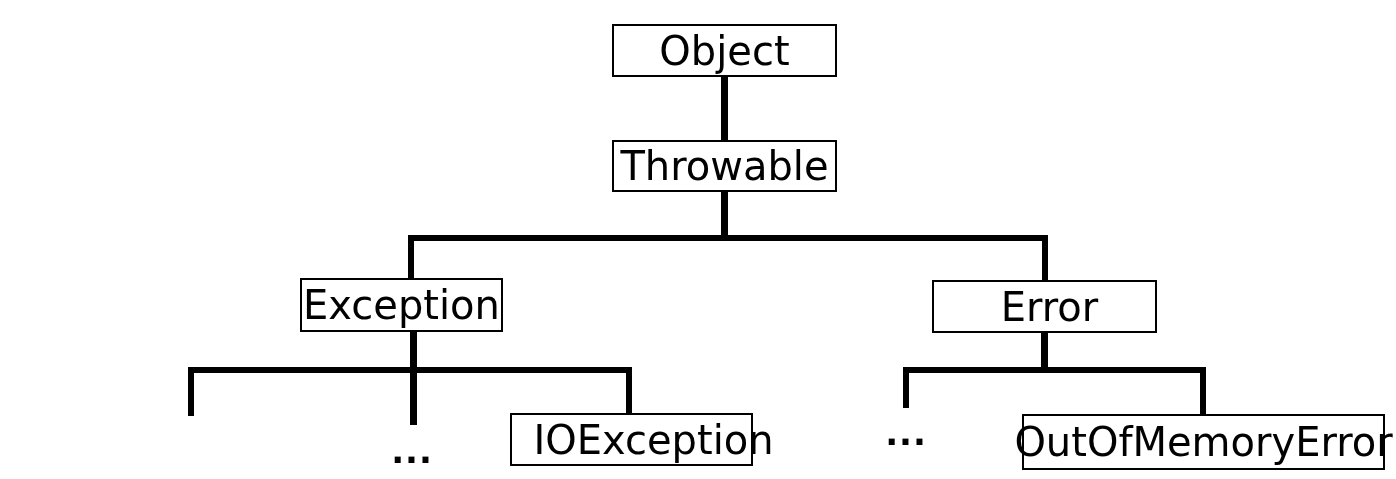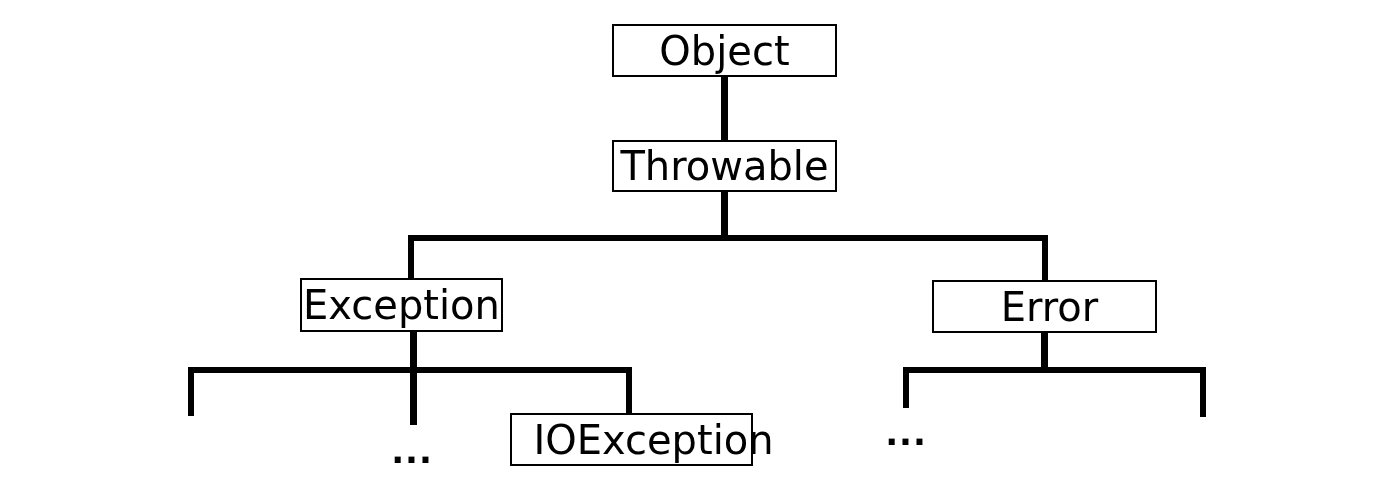--- a/index.html
+++ b/index.html
@@ -78,17 +78,18 @@
     <path class="connector branch" d="M191 416 L191 370 L629 370 L629 416"></path>
     <path class="connector stem" d="M1044.5 331 L1044.5 373"></path>
     <path class="connector branch" d="M906 408 L906 370 L1203 370 L1203 417"></path>
   </svg>
 
   <div class="node n-object">Object</div>
   <div class="node n-throwable">Throwable</div>
   <div class="node n-exception">Exception</div>
   <div class="node n-error">Error</div>
   <div class="node n-ioexc">IOException</div>
+  <div class="node n-oom">OutOfMemoryError</div>
 
   <div class="ellipsis e-exception">...</div>
   <div class="ellipsis e-error">...</div>
 
 </div>
 
 </body></html>

